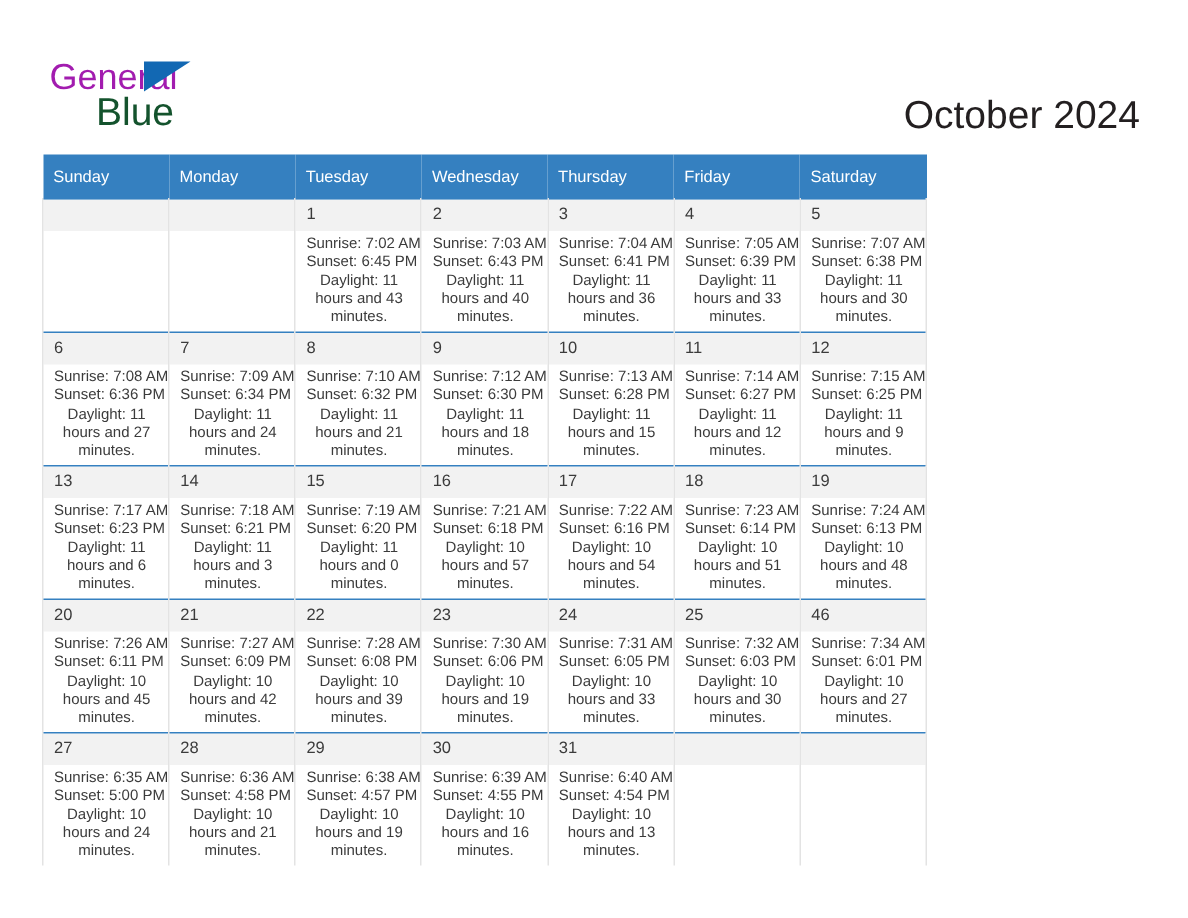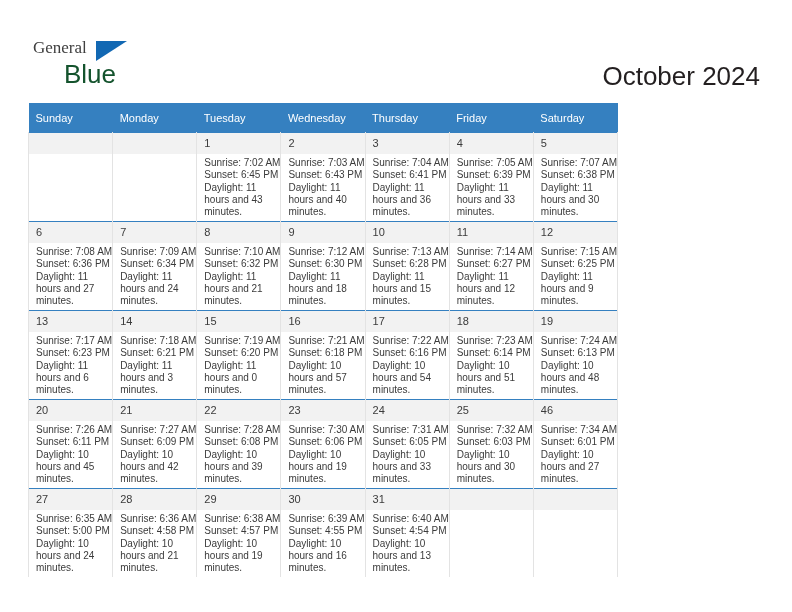--- a/index.html
+++ b/index.html
@@ -33,24 +33,24 @@
     position: absolute;
     left: 33px;
     top: 38px;
     width: 120px;
     height: 46px;
   }
   .logo-general {
     position: absolute;
     left: 0;
     top: 0;
-    font-size: 17px;
+    font-size: 24px;
     letter-spacing: 0px;
-    color: #404040;
-    font-family: Liberation Serif, serif;
+    color: #a21caf;
+    font-family: Liberation Sans, sans-serif;
   }
   .logo-tri {
     position: absolute;
     left: 63px;
     top: 3px;
     width: 0;
     height: 0;
     border-left: 31px solid #1268b3;
     border-bottom: 20px solid transparent;
   }
@@ -138,20 +138,21 @@
     font-size: 10px;
     line-height: 12.3px;
     color: #3b3b3b;
     font-family: Liberation Sans, sans-serif;
   }
   .info div {
     white-space: nowrap;
   }
   .info .daylight {
     white-space: normal;
+    text-align: center;
   }
 </style>
 </head>
 <body>
 
 <div class="page">
 
   <div class="header">
 
     <div class="logo">

